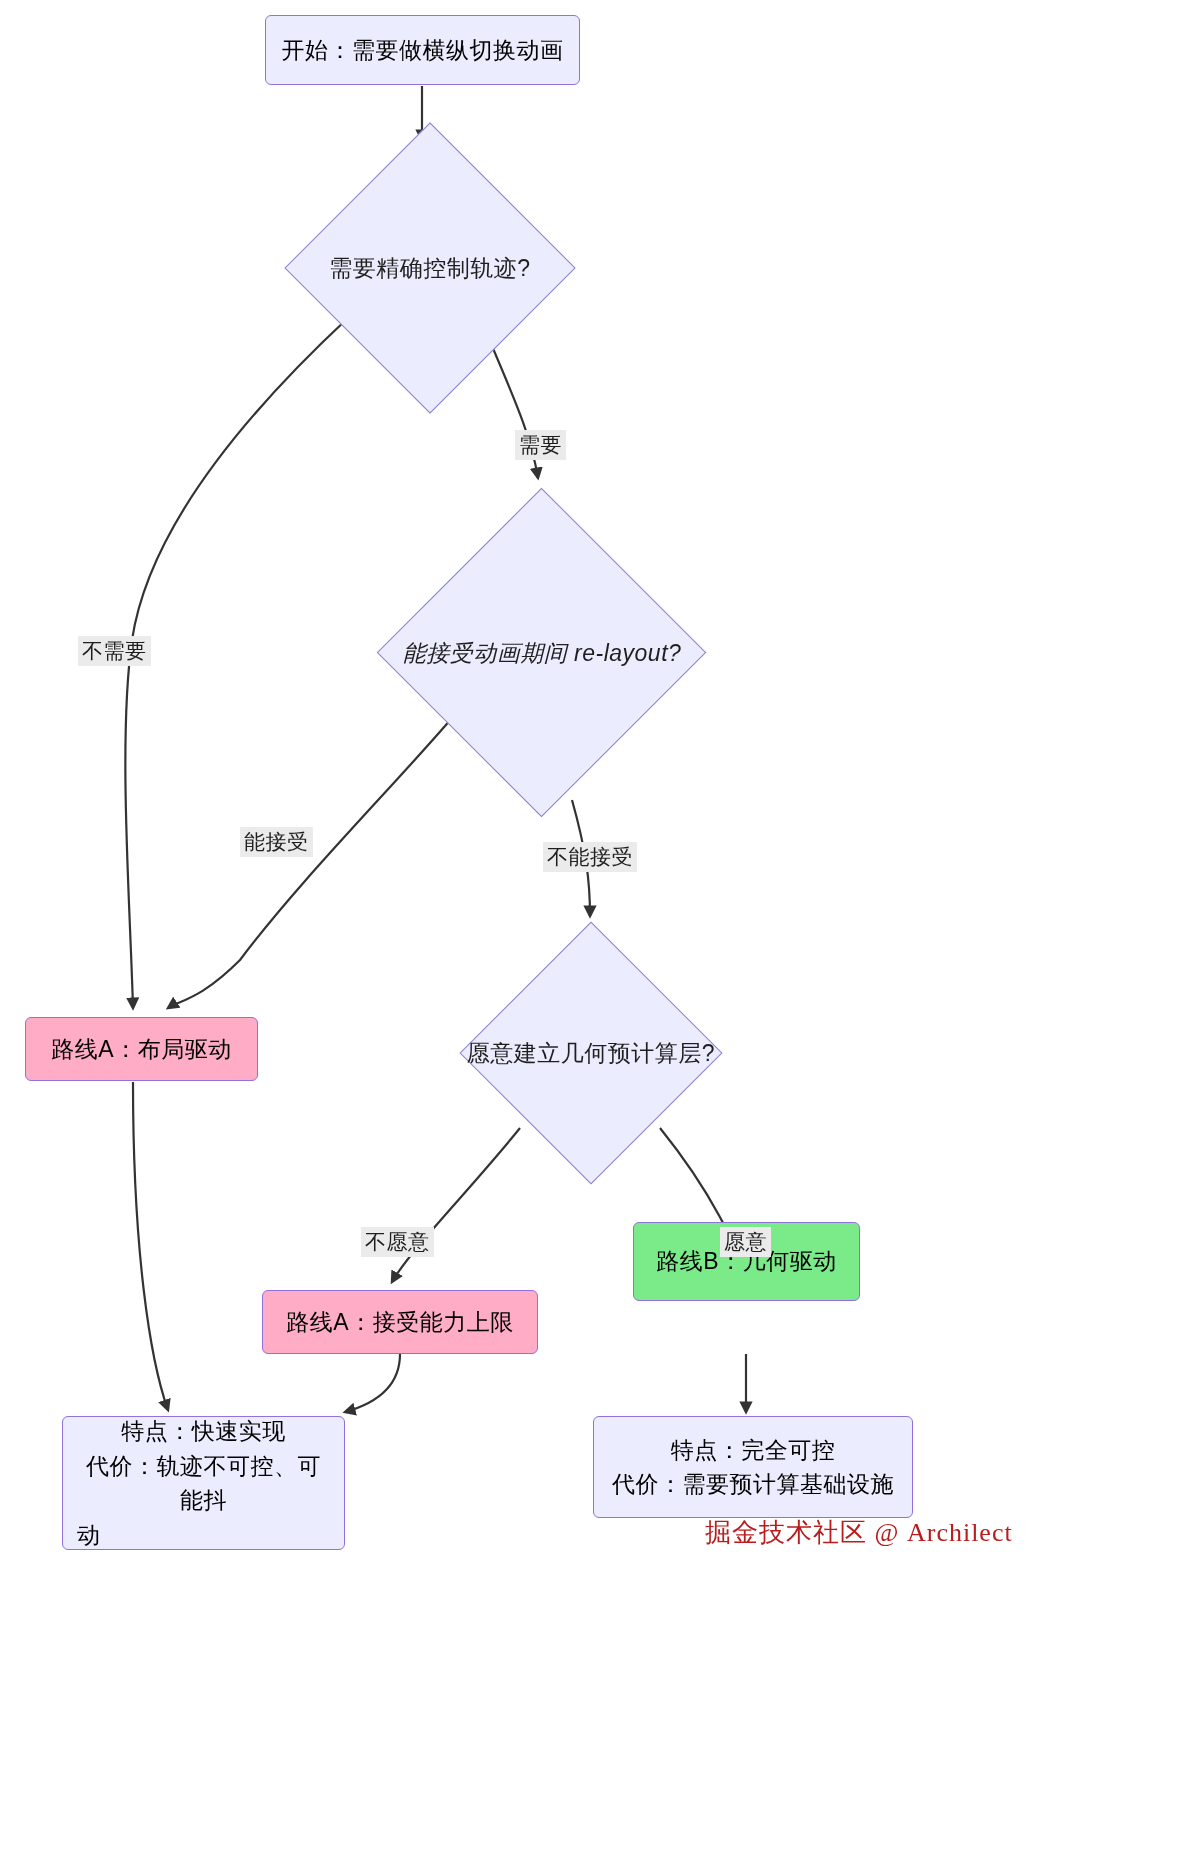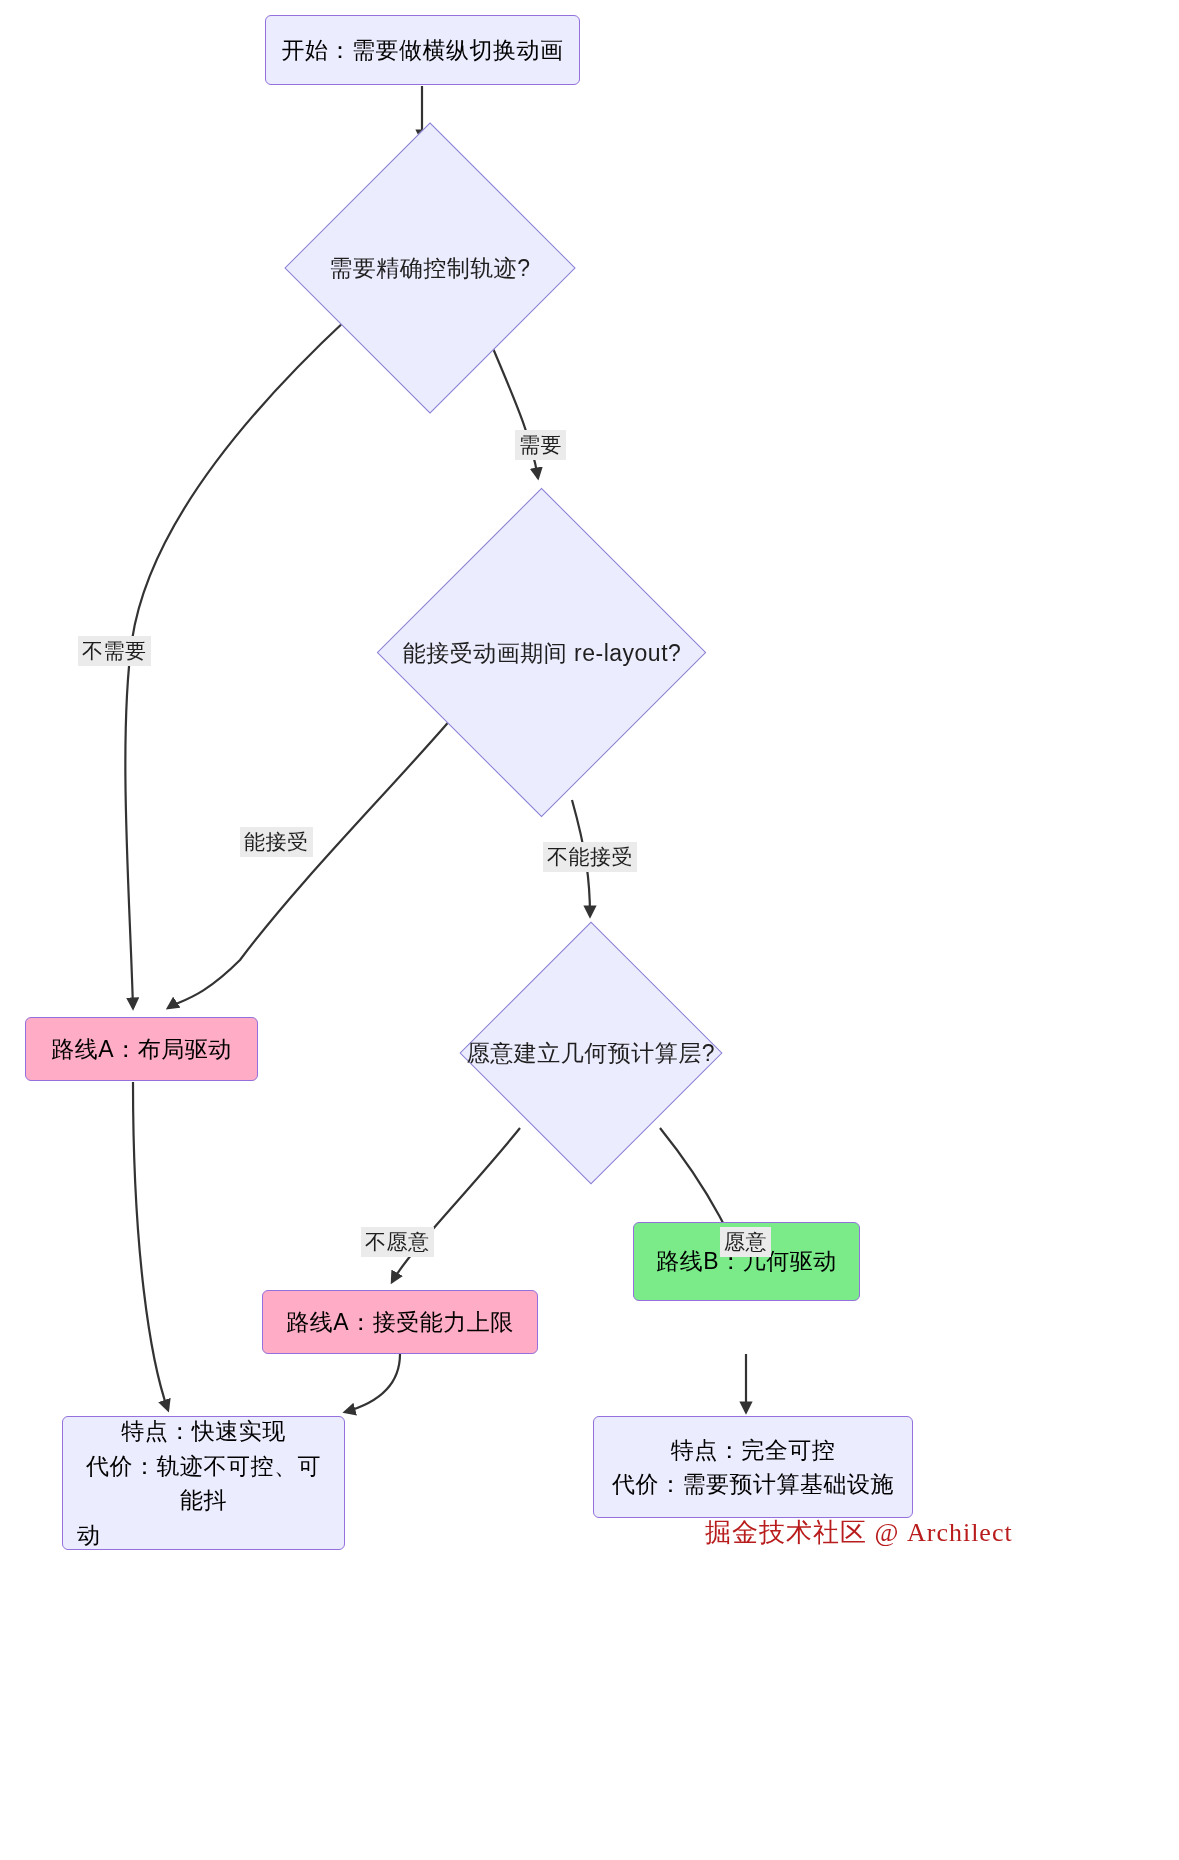--- a/index.html
+++ b/index.html
@@ -136,21 +136,21 @@
 
   <div class="node rect" style="left:265px; top:15px; width:315px; height:70px;">
     <span>开始：需要做横纵切换动画</span>
   </div>
 
   <div class="diamond-wrap" style="left:284px; top:122px; width:292px; height:292px;">
     <div class="diamond-shape" style="left:43px; top:43px; width:206px; height:206px;"></div>
     <div class="diamond-label" style="left:0; top:0; width:292px; height:292px;">需要精确控制轨迹?</div>
   </div>
 
-  <div class="diamond-wrap" style="left:382px; top:488px; width:320px; height:330px;">
+  <div class="diamond-wrap" style="left:382px; top:488px; width:320px; height:330px;font-style:italic;">
     <div class="diamond-shape" style="left:43px; top:48px; width:233px; height:233px;"></div>
     <div class="diamond-label" style="left:0; top:0; width:320px; height:330px;">能接受动画期间 re-layout?</div>
   </div>
 
   <div class="diamond-wrap" style="left:446px; top:922px; width:290px; height:262px;">
     <div class="diamond-shape" style="left:52px; top:38px; width:186px; height:186px;"></div>
     <div class="diamond-label" style="left:0; top:0; width:290px; height:262px;">愿意建立几何预计算层?</div>
   </div>
 
   <div class="node rect pink" style="left:25px; top:1017px; width:233px; height:64px;">

